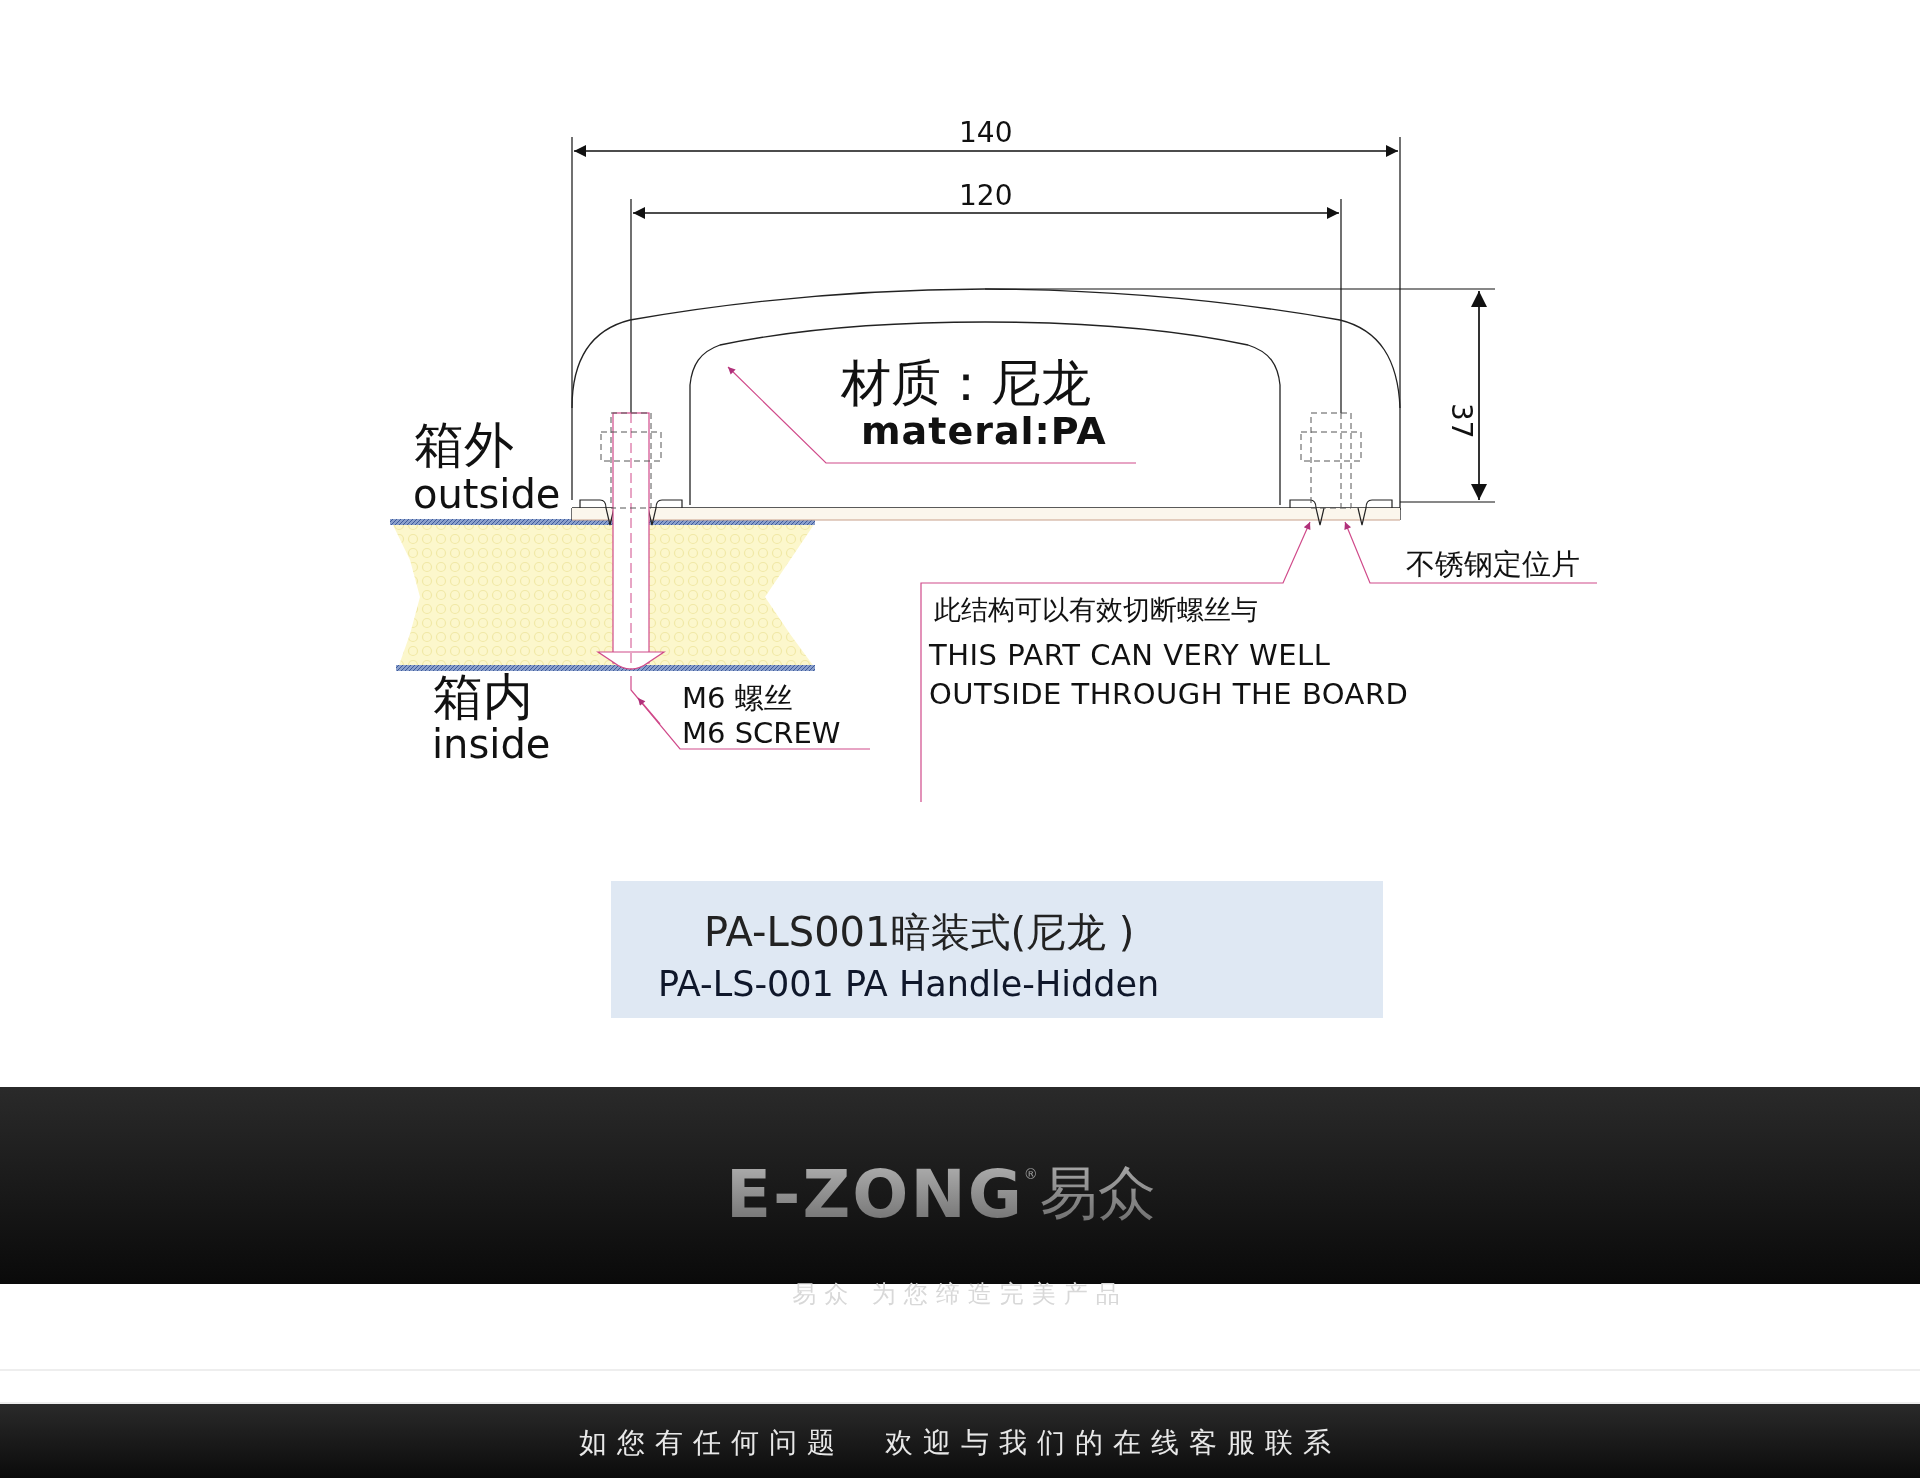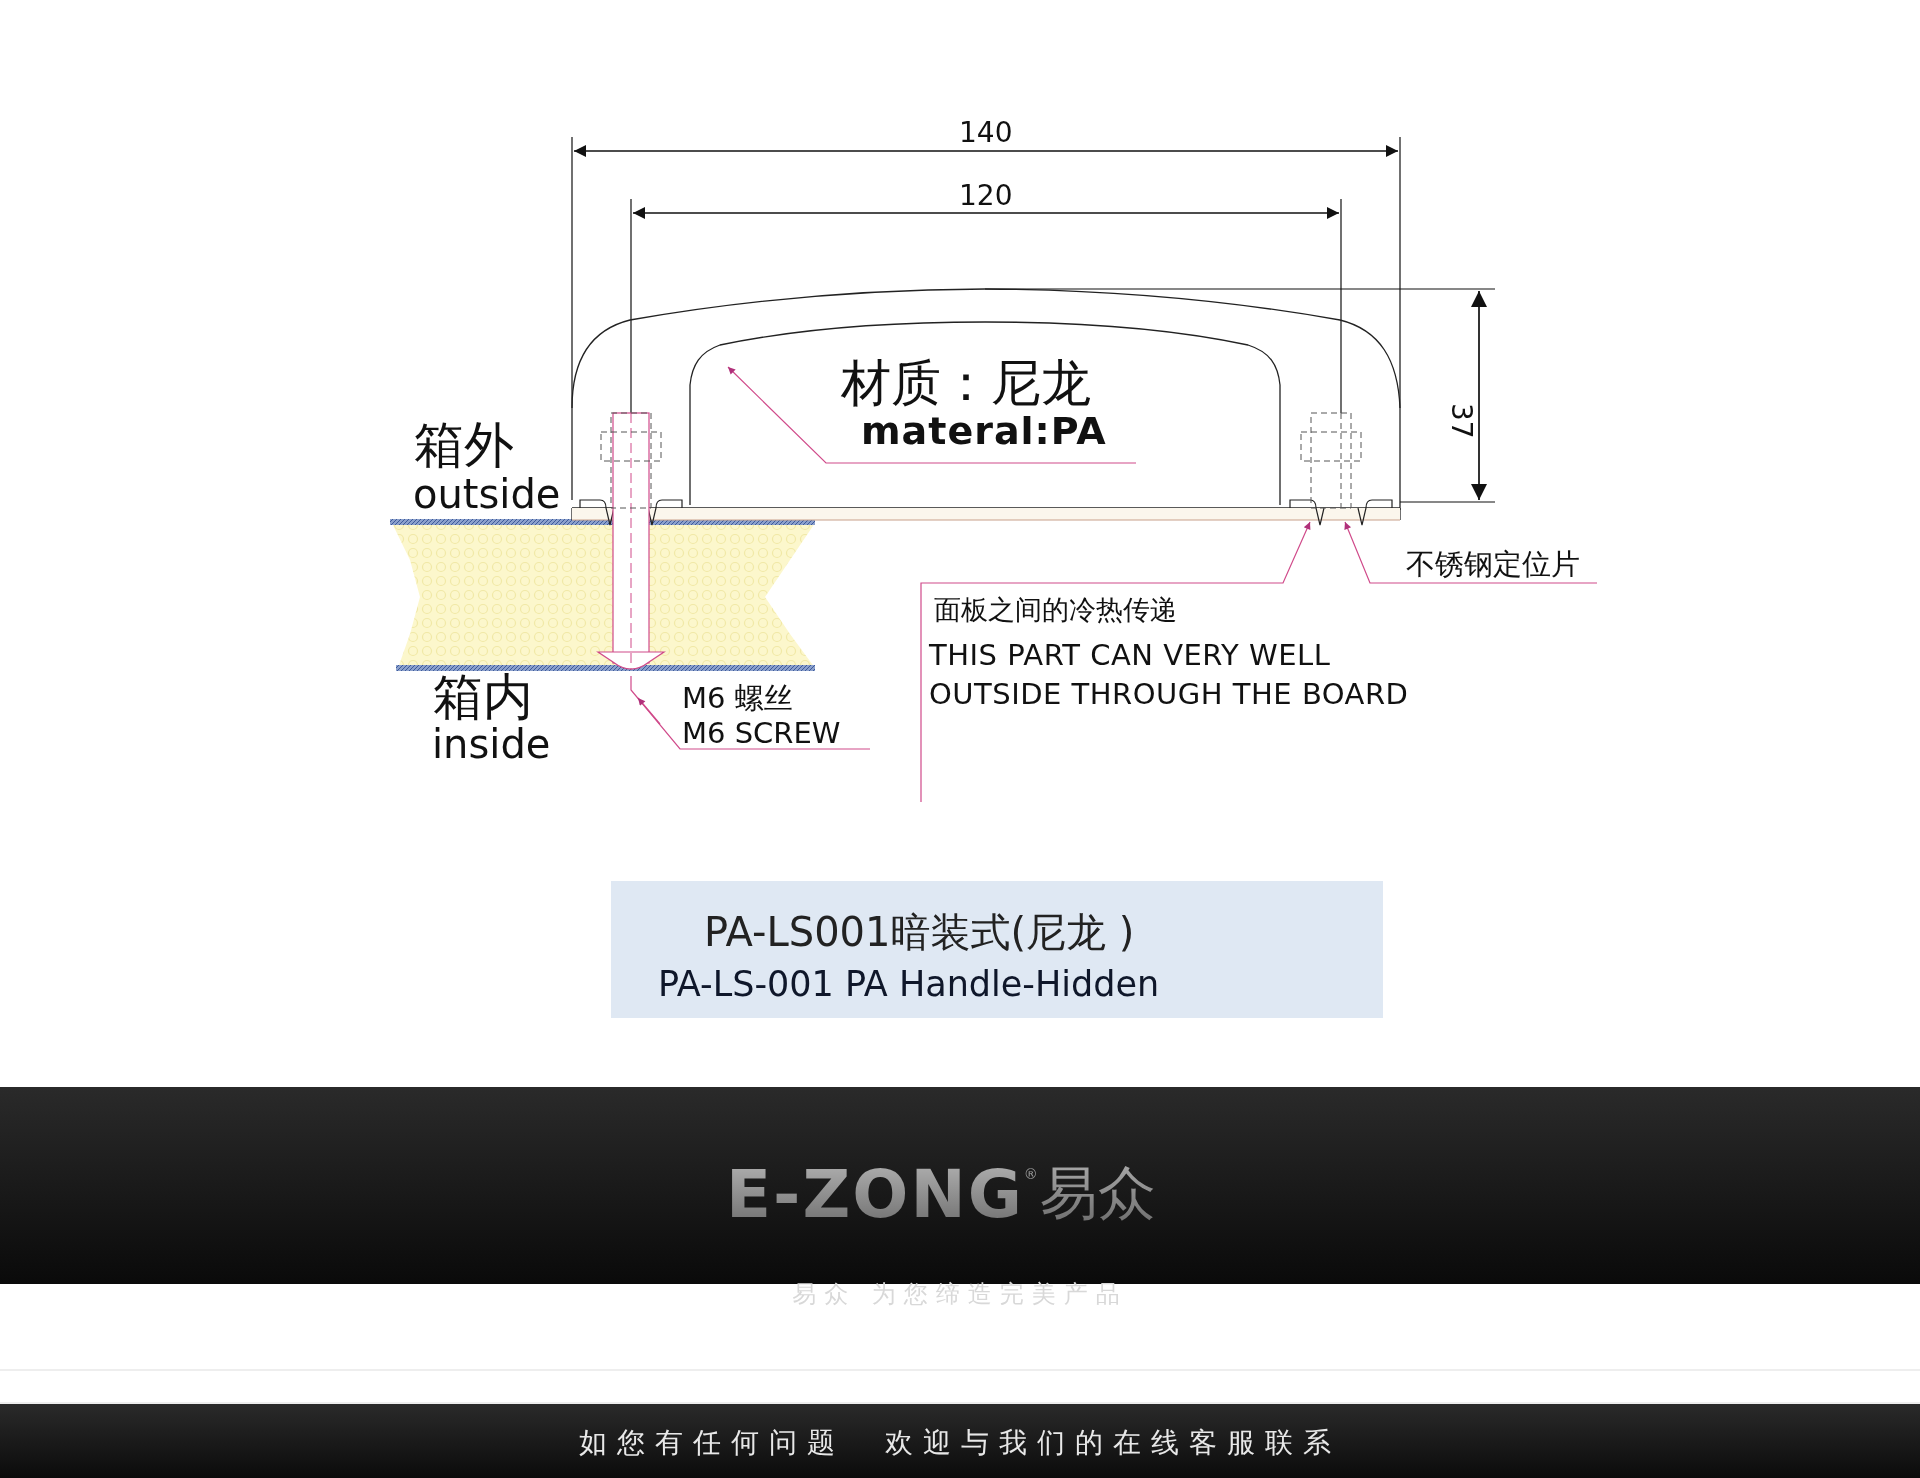--- a/index.html
+++ b/index.html
@@ -151,21 +151,21 @@
 
 <div class="abs mat-cn" style="left:841px; top:358px;">材质：尼龙</div>
 <div class="abs mat-en" style="left:861px; top:412px;">materal:PA</div>
 
 <div class="abs m6" style="left:682px; top:684px;">M6 螺丝</div>
 <div class="abs m6" style="left:682px; top:719px;text-align:right;">M6 SCREW</div>
 
 <div class="abs plate-label" style="left:1406px; top:550px;">不锈钢定位片</div>
 
 <div class="abs" style="left:934px; top:590px;">
-  <div class="desc-cn">面板之间的冷热传递</div>
+  <div class="desc-cn">此结构可以有效切断螺丝与</div>
   <div style="height:6px"></div>
   <div class="desc-en" style="margin-left:-5px">THIS PART CAN VERY WELL</div>
   <div class="desc-en" style="margin-left:-5px">OUTSIDE THROUGH THE BOARD</div>
 </div>
 
 <div class="caption-box">
   <div class="cap1">PA-LS001暗装式(尼龙 )</div>
   <div class="cap2">PA-LS-001 PA Handle-Hidden</div>
 </div>
 

